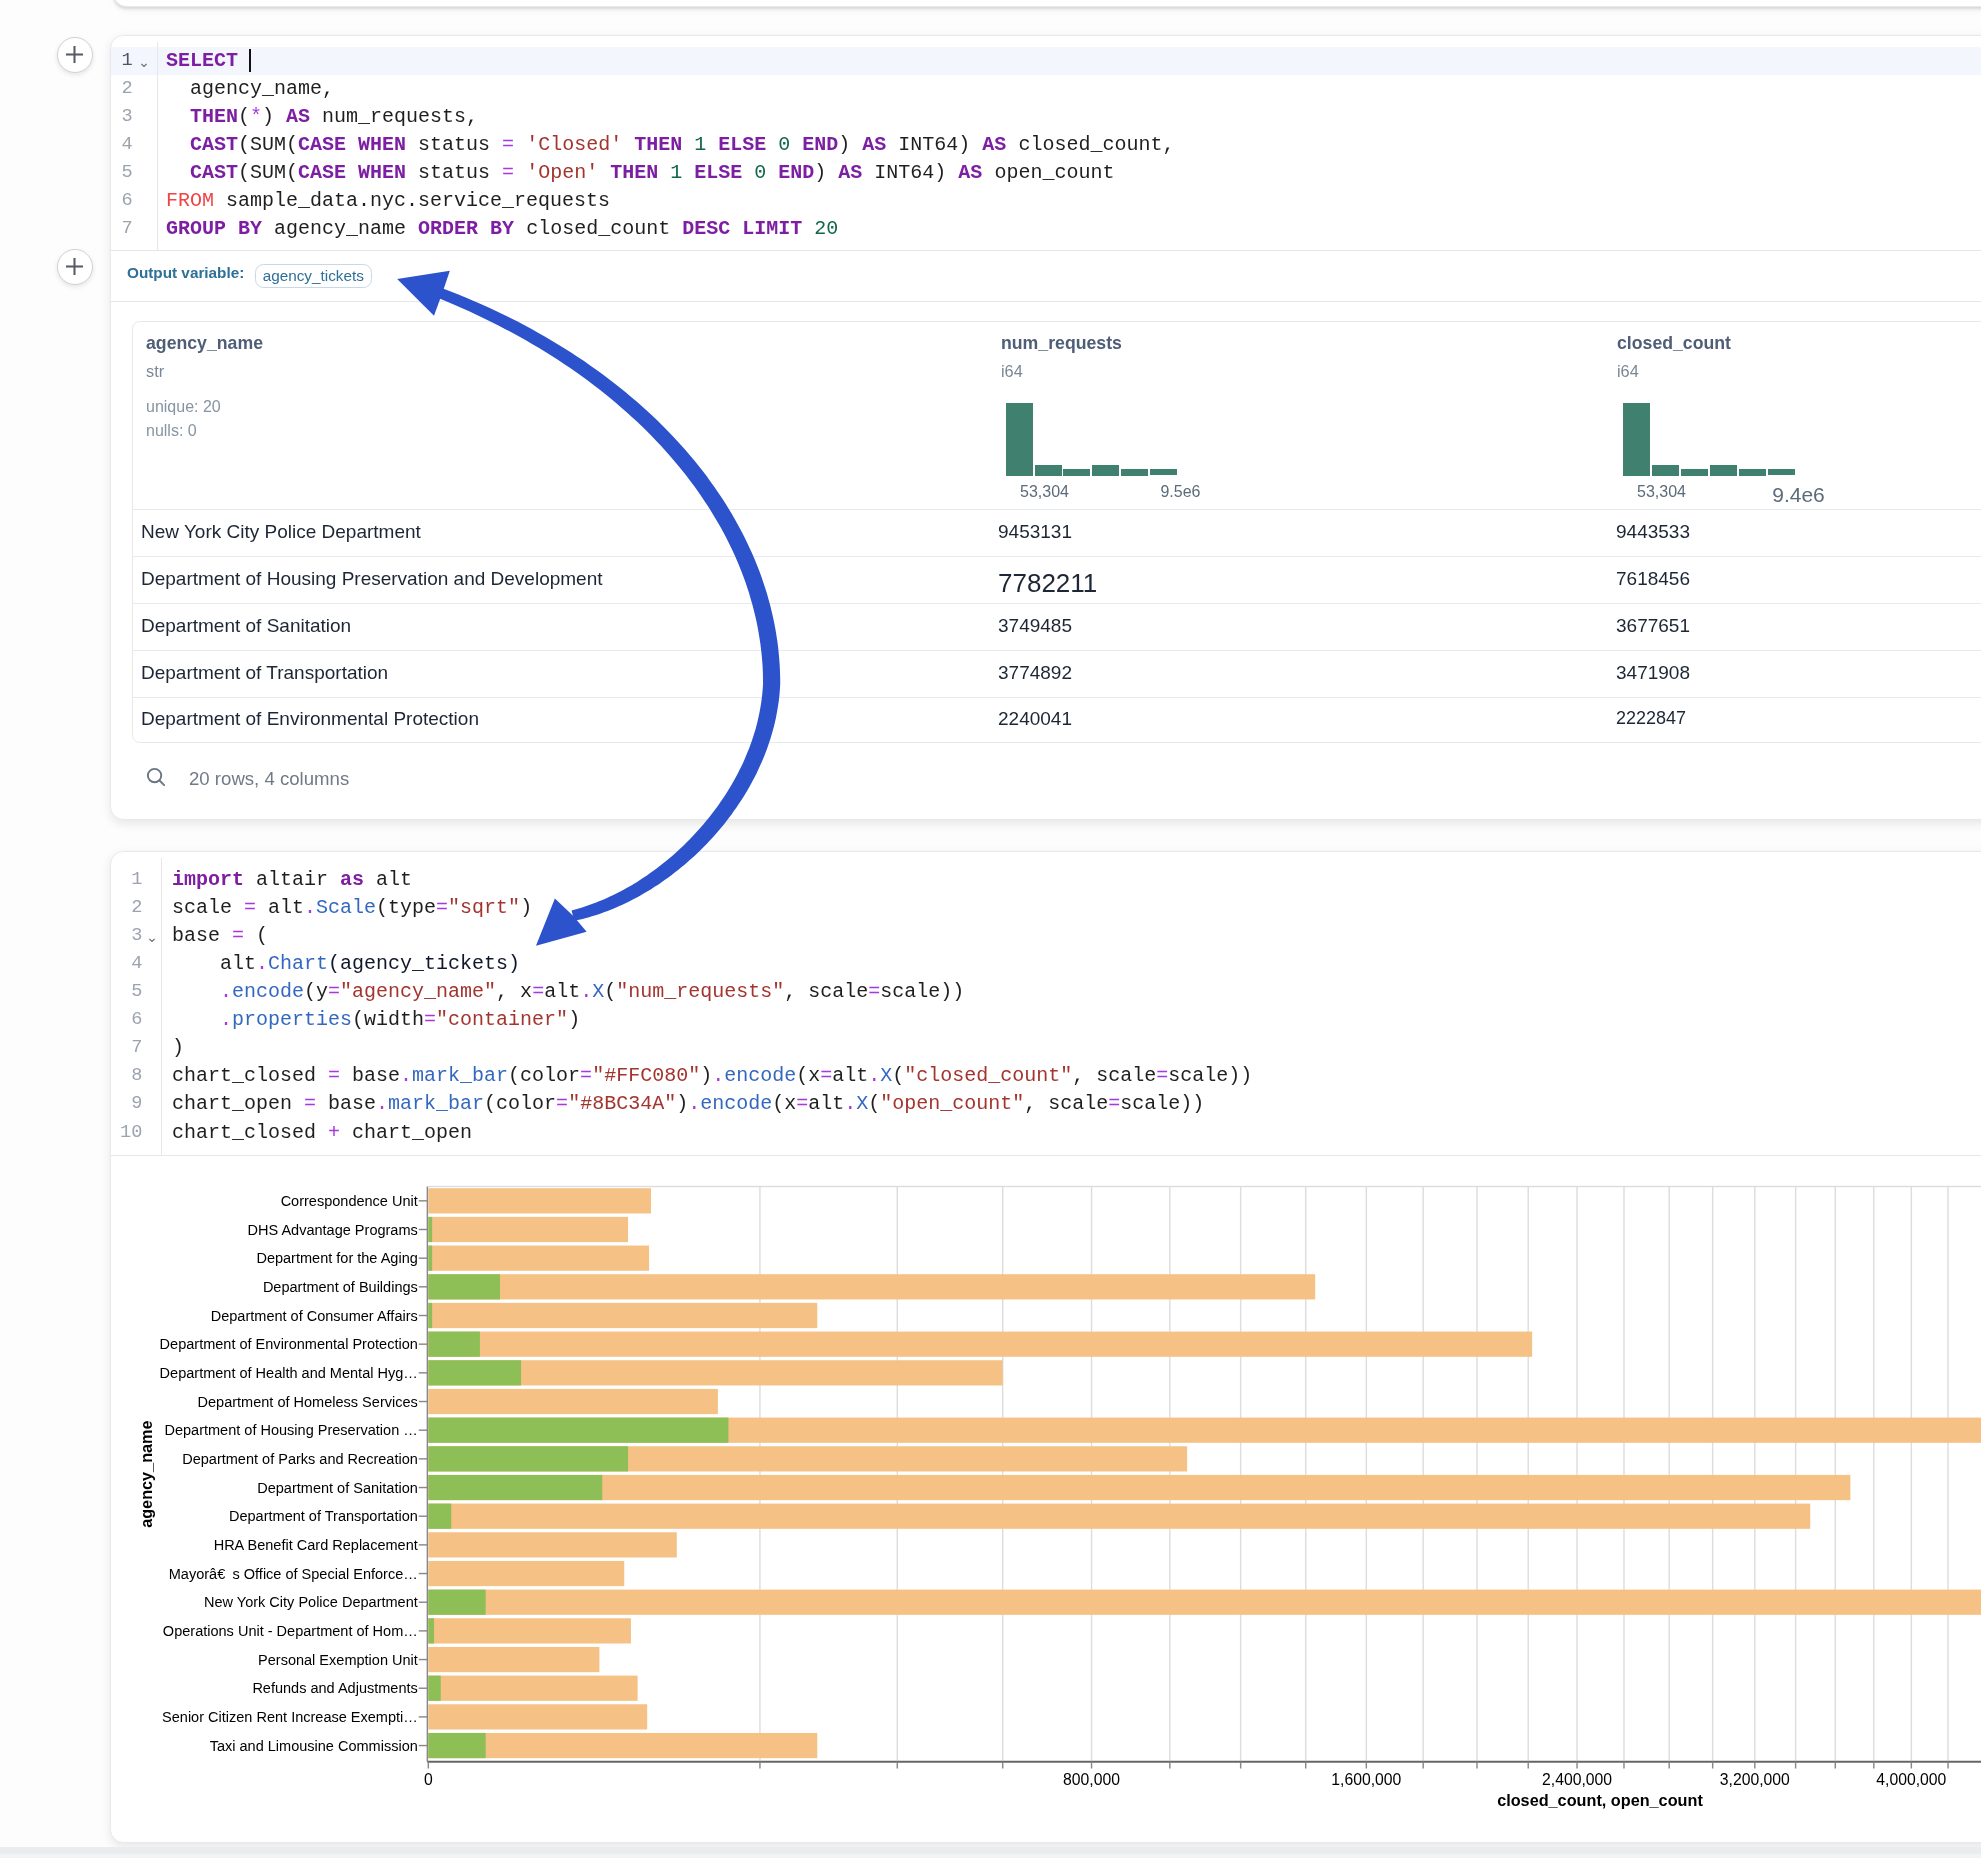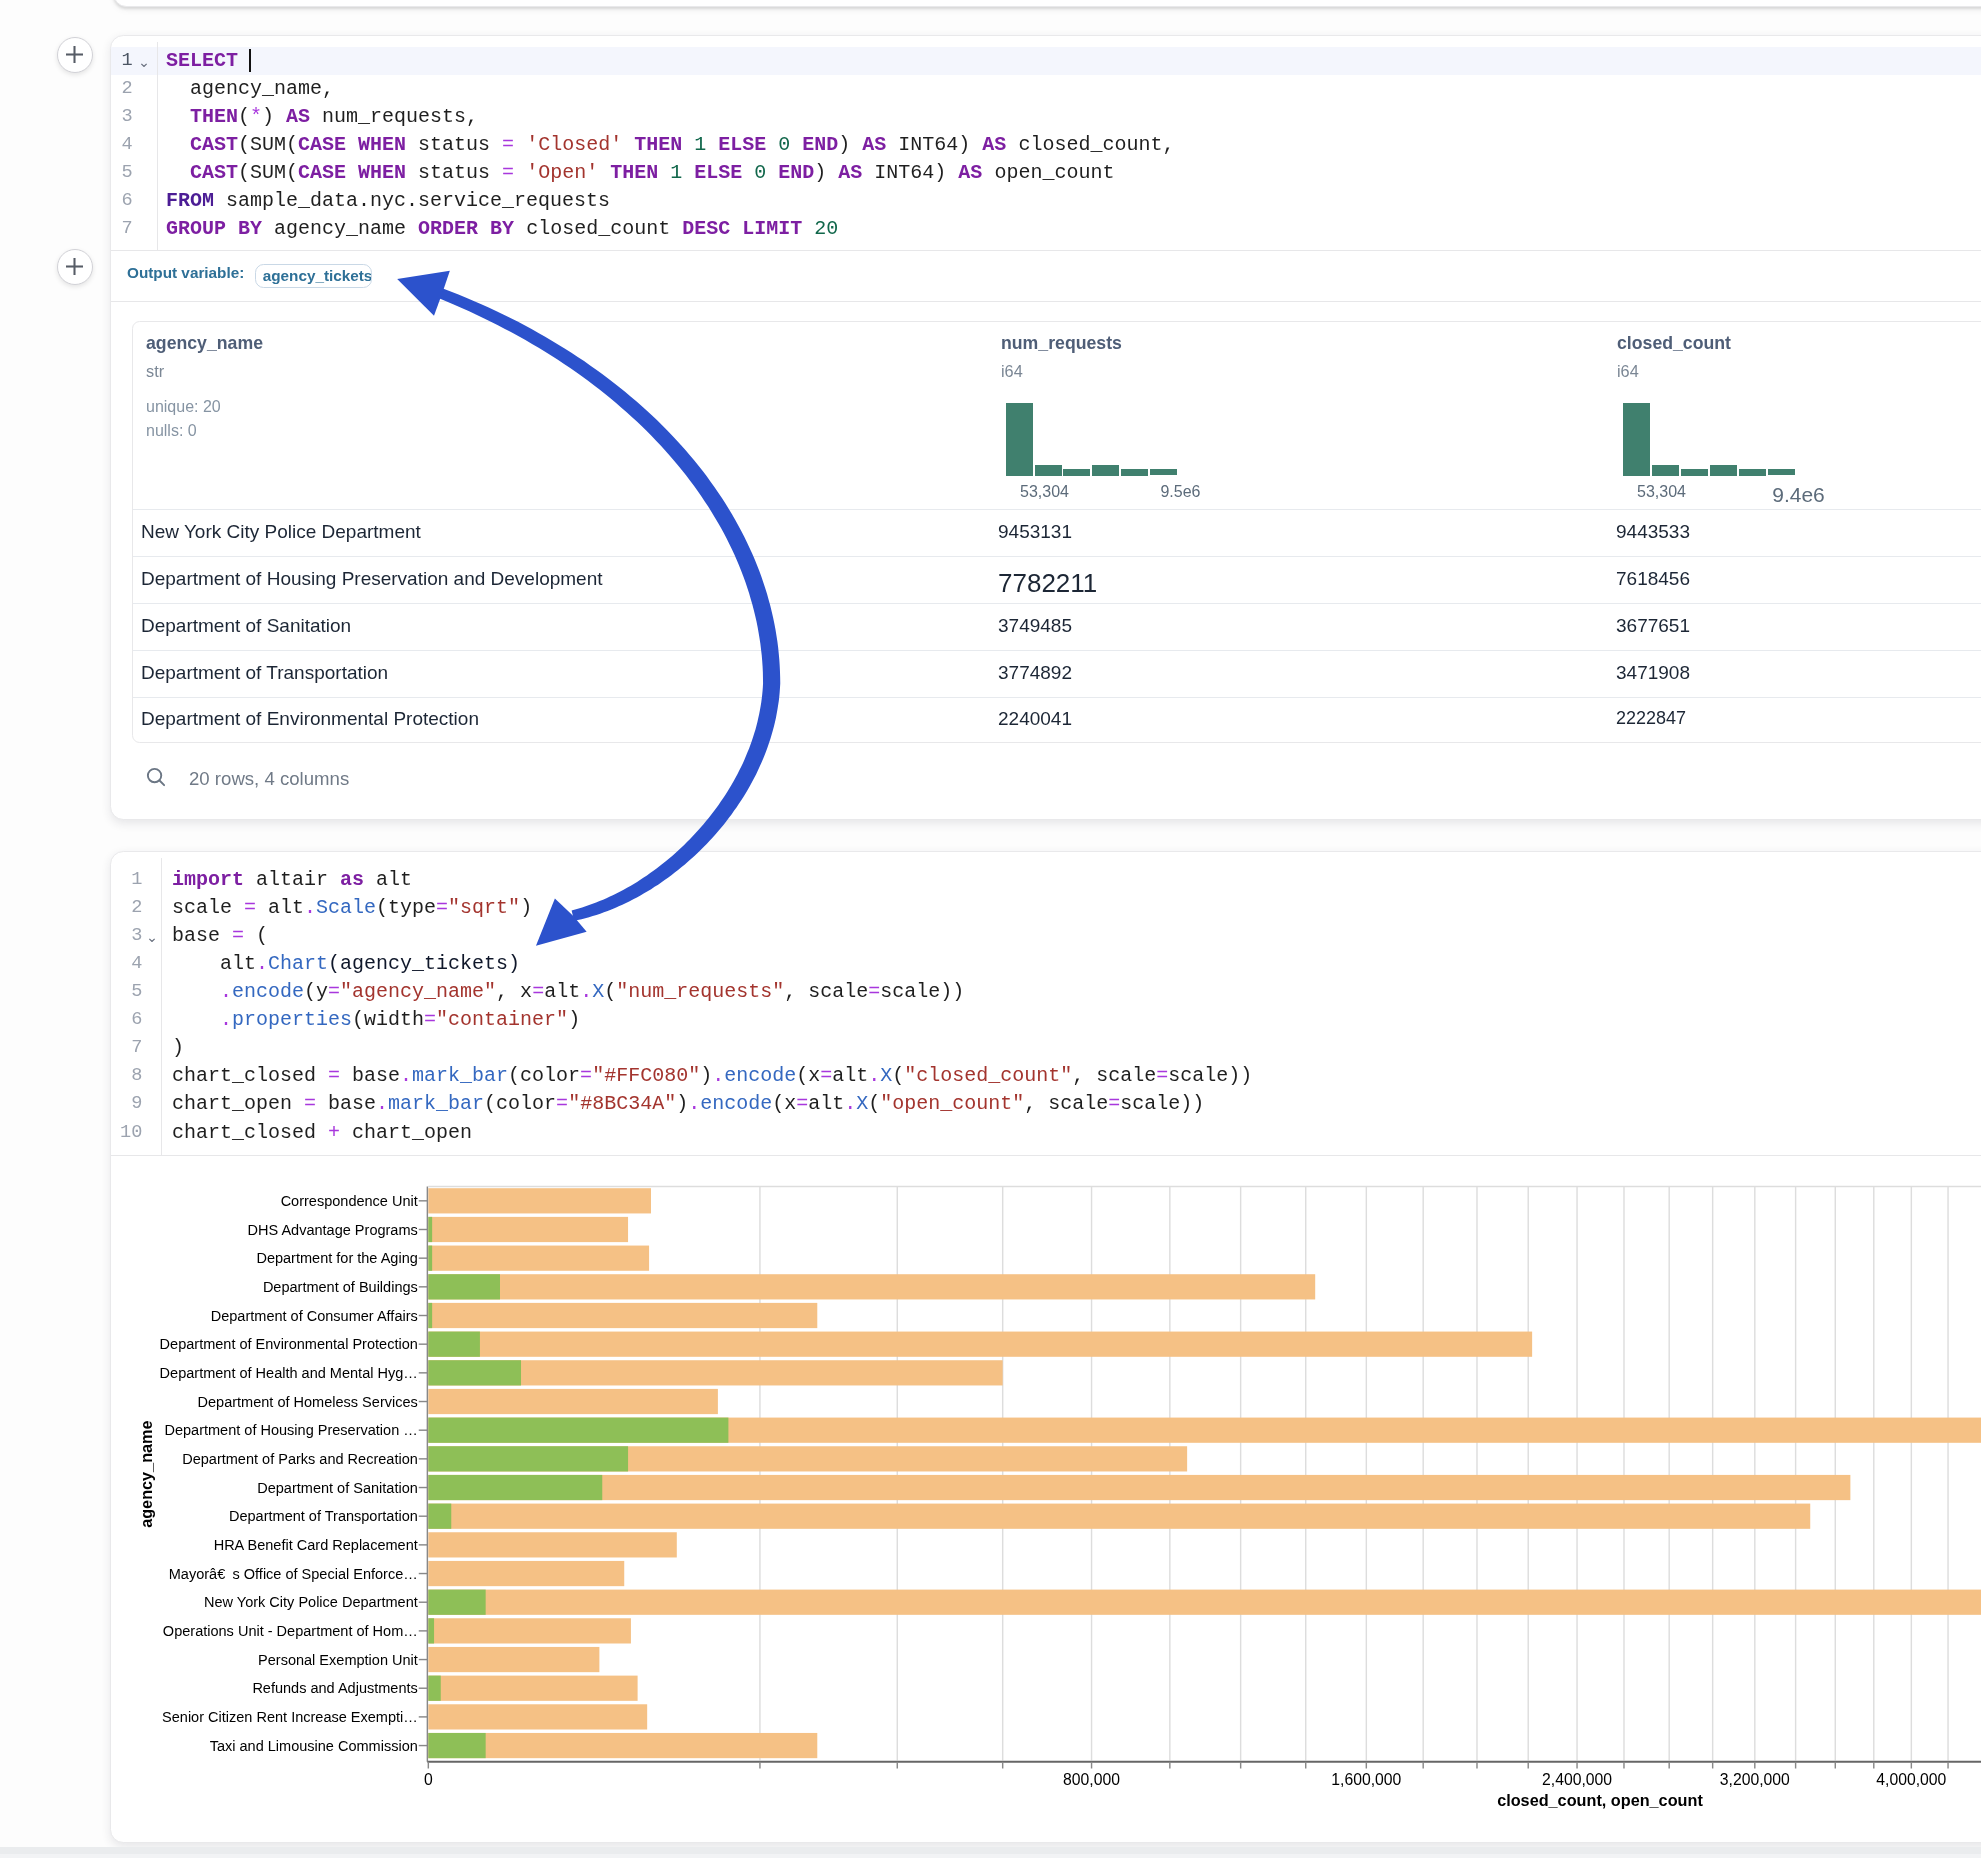--- a/index.html
+++ b/index.html
@@ -36,27 +36,27 @@
 <div class="lnum" style="left:-16.3px;top:95px;color:#9ca3af">4</div>
 <div class="lnum" style="left:-16.3px;top:123px;color:#9ca3af">5</div>
 <div class="lnum" style="left:-16.3px;top:151px;color:#9ca3af">6</div>
 <div class="lnum" style="left:-16.3px;top:179px;color:#9ca3af">7</div>
 <div class="abs" style="left:27px;top:17.5px;font-size:14.3px;color:#6b7280">⌄</div>
 <div class="cl" style="left:55px;top:10.8px"><span style="color:#7d1fa2;font-weight:bold">SELECT</span></div>
 <div class="cl" style="left:55px;top:39px"><span style="color:#1f1f1f">  agency_name,</span></div>
 <div class="cl" style="left:55px;top:67px"><span style="color:#1f1f1f">  </span><span style="color:#7d1fa2;font-weight:bold">THEN</span><span style="color:#1f1f1f">(</span><span style="color:#a837dd">*</span><span style="color:#1f1f1f">) </span><span style="color:#7d1fa2;font-weight:bold">AS</span><span style="color:#1f1f1f"> num_requests,</span></div>
 <div class="cl" style="left:55px;top:95px"><span style="color:#1f1f1f">  </span><span style="color:#7d1fa2;font-weight:bold">CAST</span><span style="color:#1f1f1f">(SUM(</span><span style="color:#7d1fa2;font-weight:bold">CASE</span><span style="color:#1f1f1f"> </span><span style="color:#7d1fa2;font-weight:bold">WHEN</span><span style="color:#1f1f1f"> status </span><span style="color:#a837dd">=</span><span style="color:#1f1f1f"> </span><span style="color:#a3342e">'Closed'</span><span style="color:#1f1f1f"> </span><span style="color:#7d1fa2;font-weight:bold">THEN</span><span style="color:#1f1f1f"> </span><span style="color:#11674b">1</span><span style="color:#1f1f1f"> </span><span style="color:#7d1fa2;font-weight:bold">ELSE</span><span style="color:#1f1f1f"> </span><span style="color:#11674b">0</span><span style="color:#1f1f1f"> </span><span style="color:#7d1fa2;font-weight:bold">END</span><span style="color:#1f1f1f">) </span><span style="color:#7d1fa2;font-weight:bold">AS</span><span style="color:#1f1f1f"> INT64) </span><span style="color:#7d1fa2;font-weight:bold">AS</span><span style="color:#1f1f1f"> closed_count,</span></div>
 <div class="cl" style="left:55px;top:123px"><span style="color:#1f1f1f">  </span><span style="color:#7d1fa2;font-weight:bold">CAST</span><span style="color:#1f1f1f">(SUM(</span><span style="color:#7d1fa2;font-weight:bold">CASE</span><span style="color:#1f1f1f"> </span><span style="color:#7d1fa2;font-weight:bold">WHEN</span><span style="color:#1f1f1f"> status </span><span style="color:#a837dd">=</span><span style="color:#1f1f1f"> </span><span style="color:#a3342e">'Open'</span><span style="color:#1f1f1f"> </span><span style="color:#7d1fa2;font-weight:bold">THEN</span><span style="color:#1f1f1f"> </span><span style="color:#11674b">1</span><span style="color:#1f1f1f"> </span><span style="color:#7d1fa2;font-weight:bold">ELSE</span><span style="color:#1f1f1f"> </span><span style="color:#11674b">0</span><span style="color:#1f1f1f"> </span><span style="color:#7d1fa2;font-weight:bold">END</span><span style="color:#1f1f1f">) </span><span style="color:#7d1fa2;font-weight:bold">AS</span><span style="color:#1f1f1f"> INT64) </span><span style="color:#7d1fa2;font-weight:bold">AS</span><span style="color:#1f1f1f"> open_count</span></div>
-<div class="cl" style="left:55px;top:151px"><span style="color:#4c1d95;font-weight:bold">FROM</span><span style="color:#1f1f1f"> sample_data.nyc.service_requests</span></div>
+<div class="cl" style="left:55px;top:151px"><span style="color:#ef4444;font-weight:normal">FROM</span><span style="color:#1f1f1f"> sample_data.nyc.service_requests</span></div>
 <div class="cl" style="left:55px;top:179px"><span style="color:#7d1fa2;font-weight:bold">GROUP</span><span style="color:#1f1f1f"> </span><span style="color:#7d1fa2;font-weight:bold">BY</span><span style="color:#1f1f1f"> agency_name </span><span style="color:#7d1fa2;font-weight:bold">ORDER</span><span style="color:#1f1f1f"> </span><span style="color:#7d1fa2;font-weight:bold">BY</span><span style="color:#1f1f1f"> closed_count </span><span style="color:#7d1fa2;font-weight:bold">DESC</span><span style="color:#1f1f1f"> </span><span style="color:#7d1fa2;font-weight:bold">LIMIT</span><span style="color:#1f1f1f"> </span><span style="color:#11674b">20</span></div>
 <div class="abs" style="left:138px;top:13px;width:1.7px;height:23px;background:#111"></div>
 <div class="hline" style="left:0;top:214px;width:2007px"></div>
 <div class="abs" style="left:16px;top:228px;font-size:15.3px;font-weight:bold;color:#2e7097">Output variable: </div>
 <div class="abs" style="left:144px;top:228px;width:117px;height:24.4px;border:1.9px solid #c9d8e6;border-radius:8.6px;overflow:hidden;background:#fff">
-      <div class="abs" style="left:6.7px;top:1.9px;font-size:15.3px;font-weight:bold;color:#2e7097;white-space:nowrap">agency_tickets</div>
+      <div class="abs" style="left:6.7px;top:1.9px;font-size:15.3px;font-weight:normal;color:#2e7097;white-space:nowrap">agency_tickets</div>
     </div>
 <div class="hline" style="left:0;top:265px;width:2007px"></div>
 <div class="abs" style="left:21px;top:285px;width:1894px;height:422px;border:1px solid #e8e8ea;border-radius:7.6px"></div>
 <div class="abs" style="left:35px;top:297px;font-size:17.7px;font-weight:bold;color:#4f5e77">agency_name</div>
     <div class="abs" style="left:35px;top:326px;font-size:16.3px;color:#7b8795">str</div>
 <div class="abs" style="left:890px;top:297px;font-size:17.7px;font-weight:bold;color:#4f5e77">num_requests</div>
     <div class="abs" style="left:890px;top:326px;font-size:16.3px;color:#7b8795">i64</div>
 <div class="abs" style="left:1506px;top:297px;font-size:17.7px;font-weight:bold;color:#4f5e77">closed_count</div>
     <div class="abs" style="left:1506px;top:326px;font-size:16.3px;color:#7b8795">i64</div>
 <div class="abs" style="left:35px;top:362px;font-size:16px;color:#8694a3">unique: 20</div>

